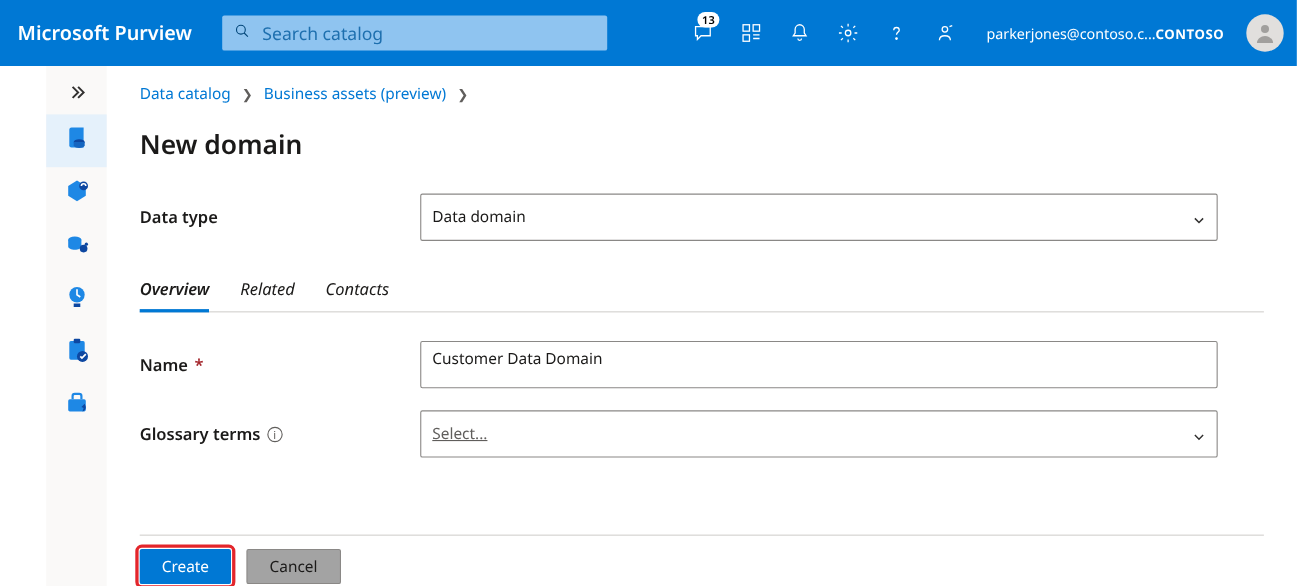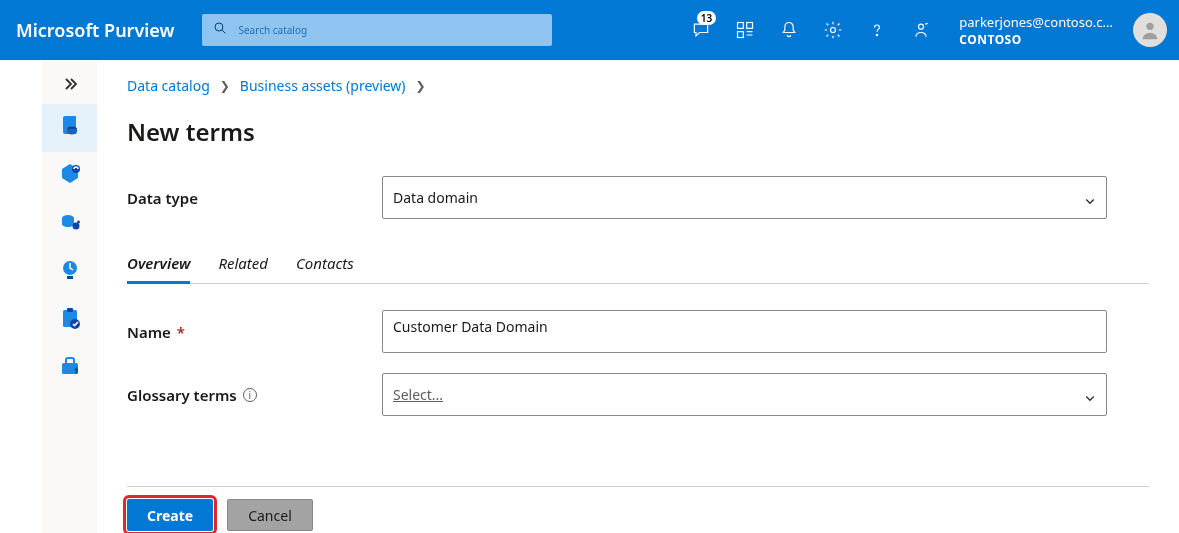--- a/index.html
+++ b/index.html
@@ -15,28 +15,28 @@
   }
   *{box-sizing:border-box;font-family:"Segoe UI",system-ui,sans-serif;}
   body{margin:0;width:1179px;height:533px;background:#fff;color:var(--text);font-size:14px;overflow:hidden;}
   
   
   .header{height:60px;background:var(--brand);display:flex;align-items:center;color:#fff;padding:0 8px;gap:10px;}
   .brand{font-size:18px;font-weight:600;padding:0 8px;white-space:nowrap;}
   .chevron{font-size:14px;opacity:.9;}
   .search-wrap{flex:0 0 350px;height:32px;background:var(--search-bg);border-radius:2px;display:flex;align-items:center;padding:0 10px;gap:8px;color:#004578;}
   .search-wrap svg{width:16px;height:16px;fill:none;stroke:#004578;stroke-width:1.5;}
-  .search-input{background:transparent;border:none;outline:none;flex:1;color:#004578;font-size:10px;}
+  .search-input{background:transparent;border:none;outline:none;flex:1;color:#004578;font-size:16px;}
   .search-input::placeholder{color:#005a9e;opacity:.8;}
   .spacer{flex:1;}
   .hdr-icons{display:flex;align-items:center;height:100%;}
   .hdr-btn{width:44px;height:50px;display:flex;align-items:center;justify-content:center;position:relative;cursor:pointer;}
   .hdr-btn svg{width:20px;height:20px;fill:none;stroke:#fff;stroke-width:1.4;}
   .badge{position:absolute;top:6px;right:7px;background:#fff;color:#000;border-radius:8px;font-size:10px;padding:0 4px;font-weight:600;line-height:14px;text-align:right;}
-  .user{display:flex;flex-direction:column;align-items:flex-start;justify-content:center;padding:0 6px;font-size:13px;}
+  .user{display:flex;flex-direction:row;align-items:center;justify-content:center;padding:0 6px;font-size:13px;}
   .user-email{max-width:180px;white-space:nowrap;overflow:hidden;text-overflow:ellipsis;}
   .user-tenant{font-weight:700;font-size:12px;letter-spacing:.5px;}
   .avatar{width:34px;height:34px;border-radius:50%;background:#e1dfdd;display:flex;align-items:center;justify-content:center;margin:0 4px;}
   .avatar svg{width:22px;height:22px;fill:#a19f9d;}
   
   
   .shell{display:flex;height:calc(100% - 50px);margin-left:42px;}
   .rail{width:55px;background:#faf9f8;border-right:none;display:flex;flex-direction:column;align-items:center;padding-top:4px;gap:0;}
   .rail-toggle{width:100%;height:40px;display:flex;align-items:center;justify-content:center;cursor:pointer;}
   .rail-toggle svg{width:16px;height:16px;stroke:#323130;stroke-width:1.8;fill:none;}
@@ -63,21 +63,21 @@
   .caret svg{width:100%;height:100%;stroke:#323130;stroke-width:1.8;fill:none;}
   .placeholder{color:var(--muted);text-decoration:underline;}
   
   .tabs{display:flex;gap:28px;border-bottom:1px solid var(--border-light);margin:6px 0 26px 0;}
   .tab{padding:8px 0 10px 0;font-size:15px;cursor:pointer;color:var(--text);position:relative;font-style:italic;}
   .tab.active{font-weight:600;}
   .tab.active::after{content:"";position:absolute;left:0;right:0;bottom:-1px;height:3px;background:var(--brand);}
   
   .footer{margin-top:auto;border-top:1px solid var(--border-light);padding:12px 0;display:flex;gap:14px;}
   .btn{height:32px;padding:0 20px;font-size:14px;border-radius:2px;cursor:pointer;display:inline-flex;align-items:center;justify-content:center;}
-  .btn-primary{background:var(--brand);color:#fff;border:none;font-weight:700;}
+  .btn-primary{background:var(--brand);color:#fff;border:none;font-weight:400;}
   .btn-secondary{background:#a3a3a3;color:var(--text);border:1px solid var(--border);}
   .highlight-ring{outline:3px solid #e3262c;outline-offset:1px;}
 </style>
 </head>
 <body>
 
 <div class="header">
   <span class="brand">Microsoft Purview</span>
   <span class="chevron">
     <svg viewBox="0 0 16 16">
@@ -214,21 +214,21 @@
   </div>
 
   <div class="main">
     <div class="crumbs">
       <a>Data catalog</a>
       <span class="sep">❯</span>
       <a>Business assets (preview)</a>
       <span class="sep">❯</span>
     </div>
 
-    <h1 class="page-title">New terms</h1>
+    <h1 class="page-title">New domain</h1>
 
     <div class="form-row">
       <div class="form-label">Data type</div>
       <div class="select">
         <span>Data domain</span>
         <span class="caret"><svg viewBox="0 0 16 16">
               <path d="M3 6l5 5 5-5"></path>
             </svg></span>
       </div>
     </div>

